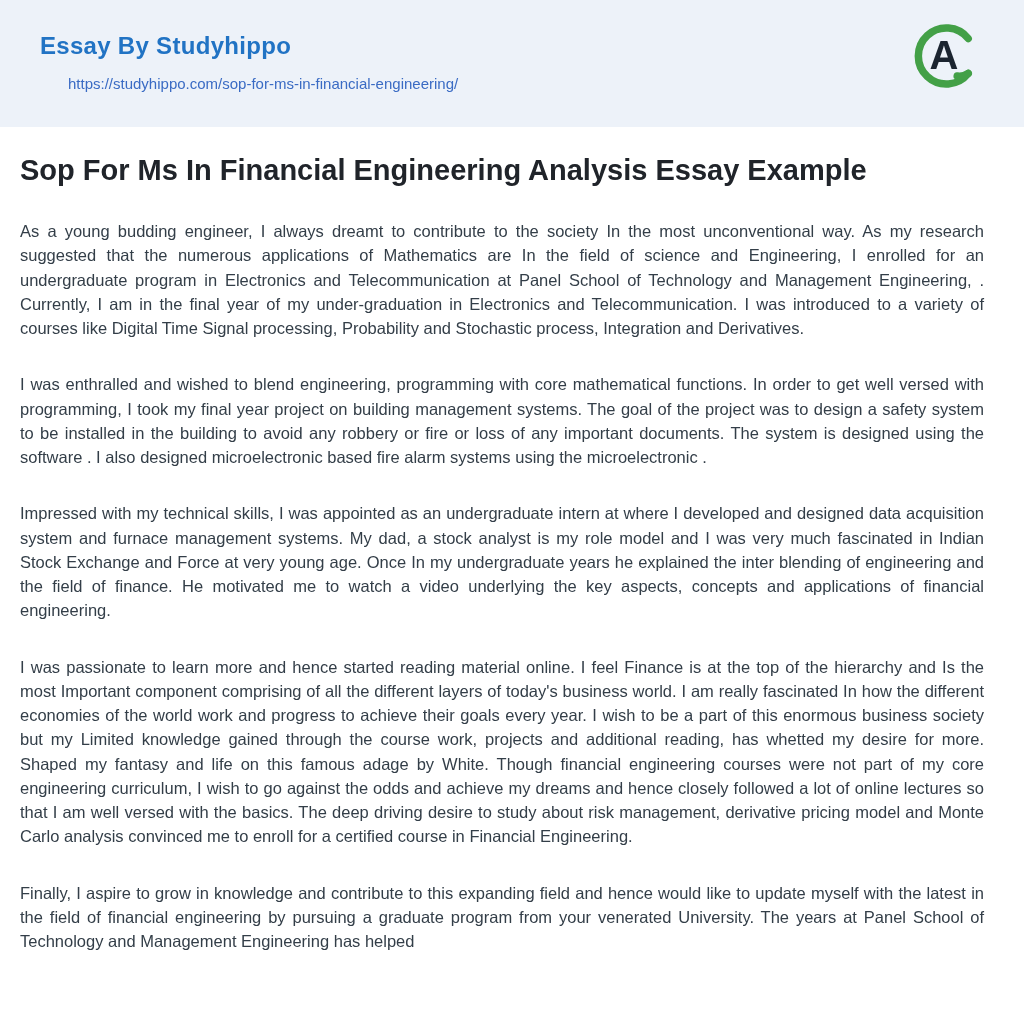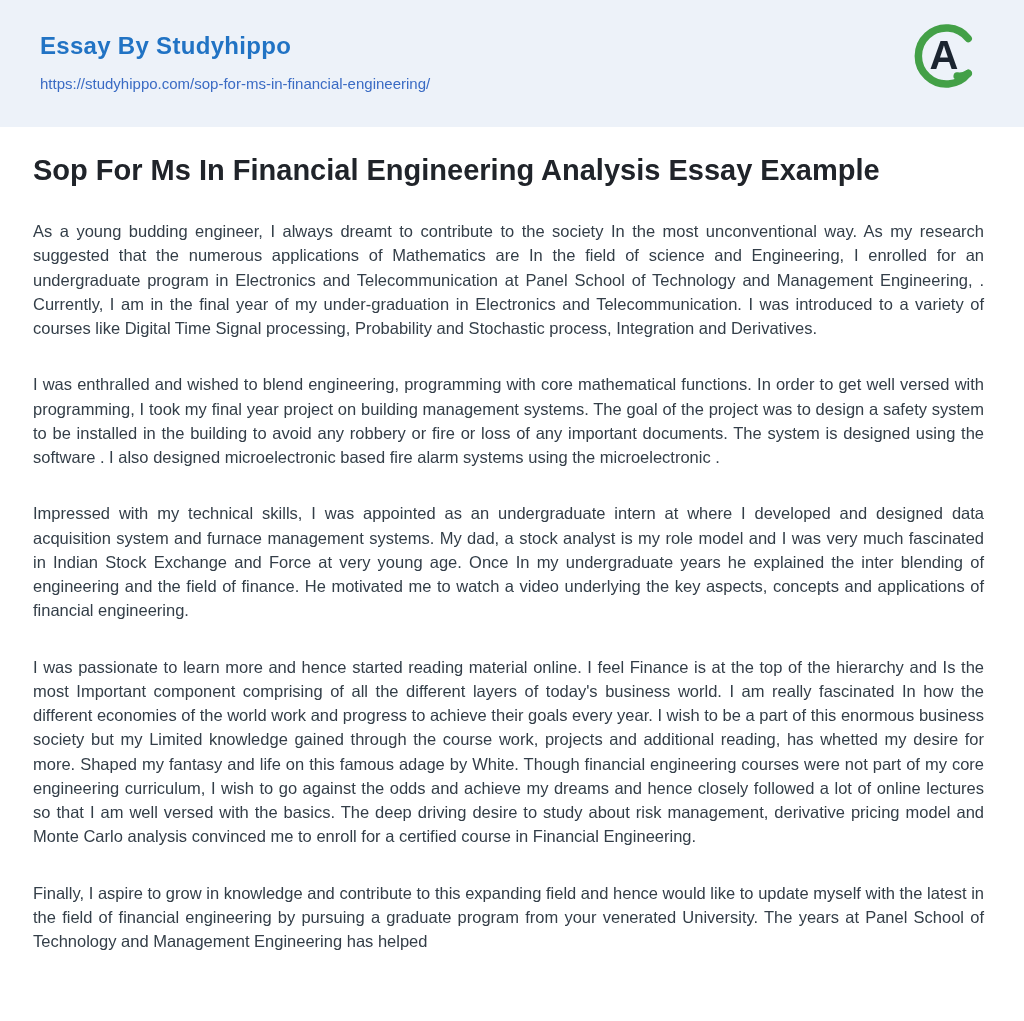--- a/index.html
+++ b/index.html
@@ -26,25 +26,26 @@
     font-weight: 700;
     letter-spacing: 0.3px;
   }
   .site-url {
     display: inline-block;
     margin-top: 15px;
     color: #3a6bc4;
     font-size: 15px;
     text-decoration: none;
     cursor: pointer;
+    margin-left: 28px;
   }
   .logo { width: 68px; height: 68px; margin-top: -10px; }
   .logo svg { display: block; }
   .content {
-    padding: 26px 40px 0 33px;
+    padding: 26px 40px 0 20px;
   }
   .essay-title {
     color: #20242a;
     font-size: 29px;
     line-height: 1.18;
     font-weight: 700;
     margin-bottom: 13px;
   }
   .essay-body p {
     color: #333e48;

